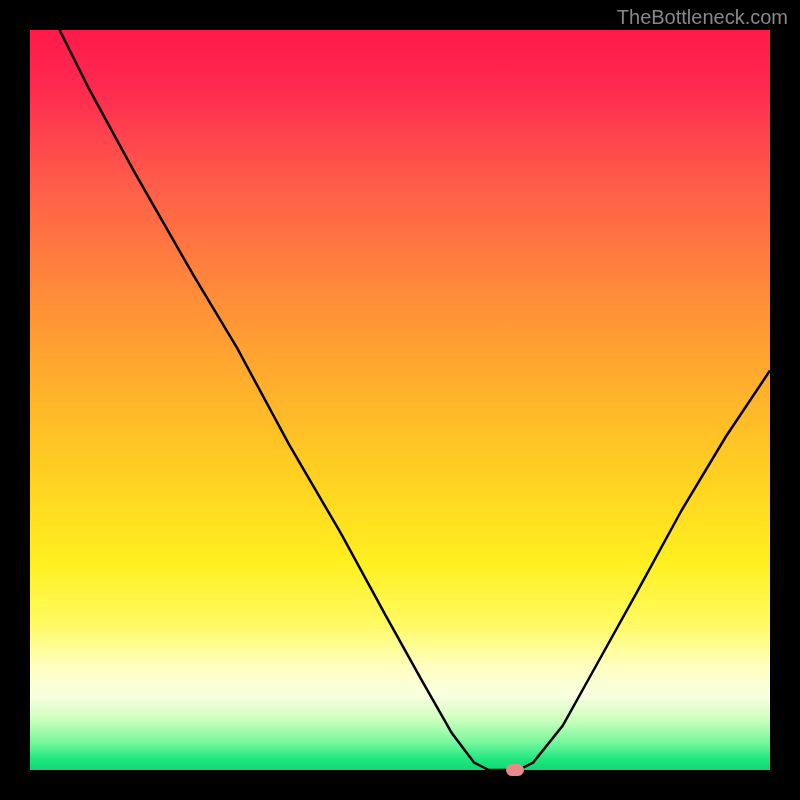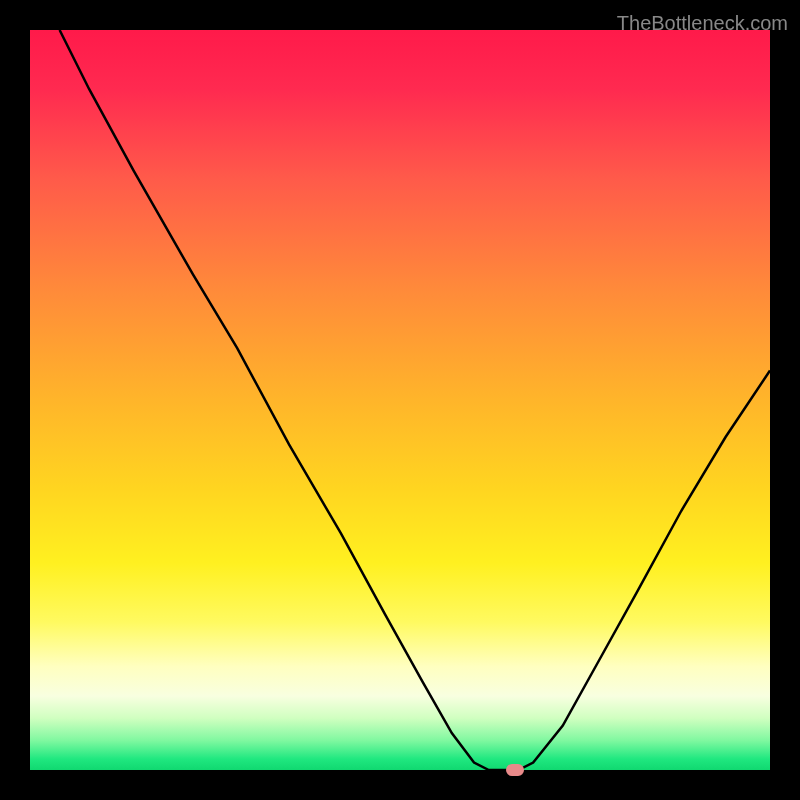--- a/index.html
+++ b/index.html
@@ -6,21 +6,21 @@
     margin: 0;
     padding: 0;
     width: 800px;
     height: 800px;
     background: #000;
     position: relative;
     font-family: Arial, sans-serif;
   }
   .watermark {
     position: absolute;
-    top: 12px;
+    top: 6px;
     right: 12px;
     color: #888;
     font-size: 20px;
     font-weight: 500;
     z-index: 10;
   }
   .plot-frame {
     position: absolute;
     top: 30px;
     left: 30px;

